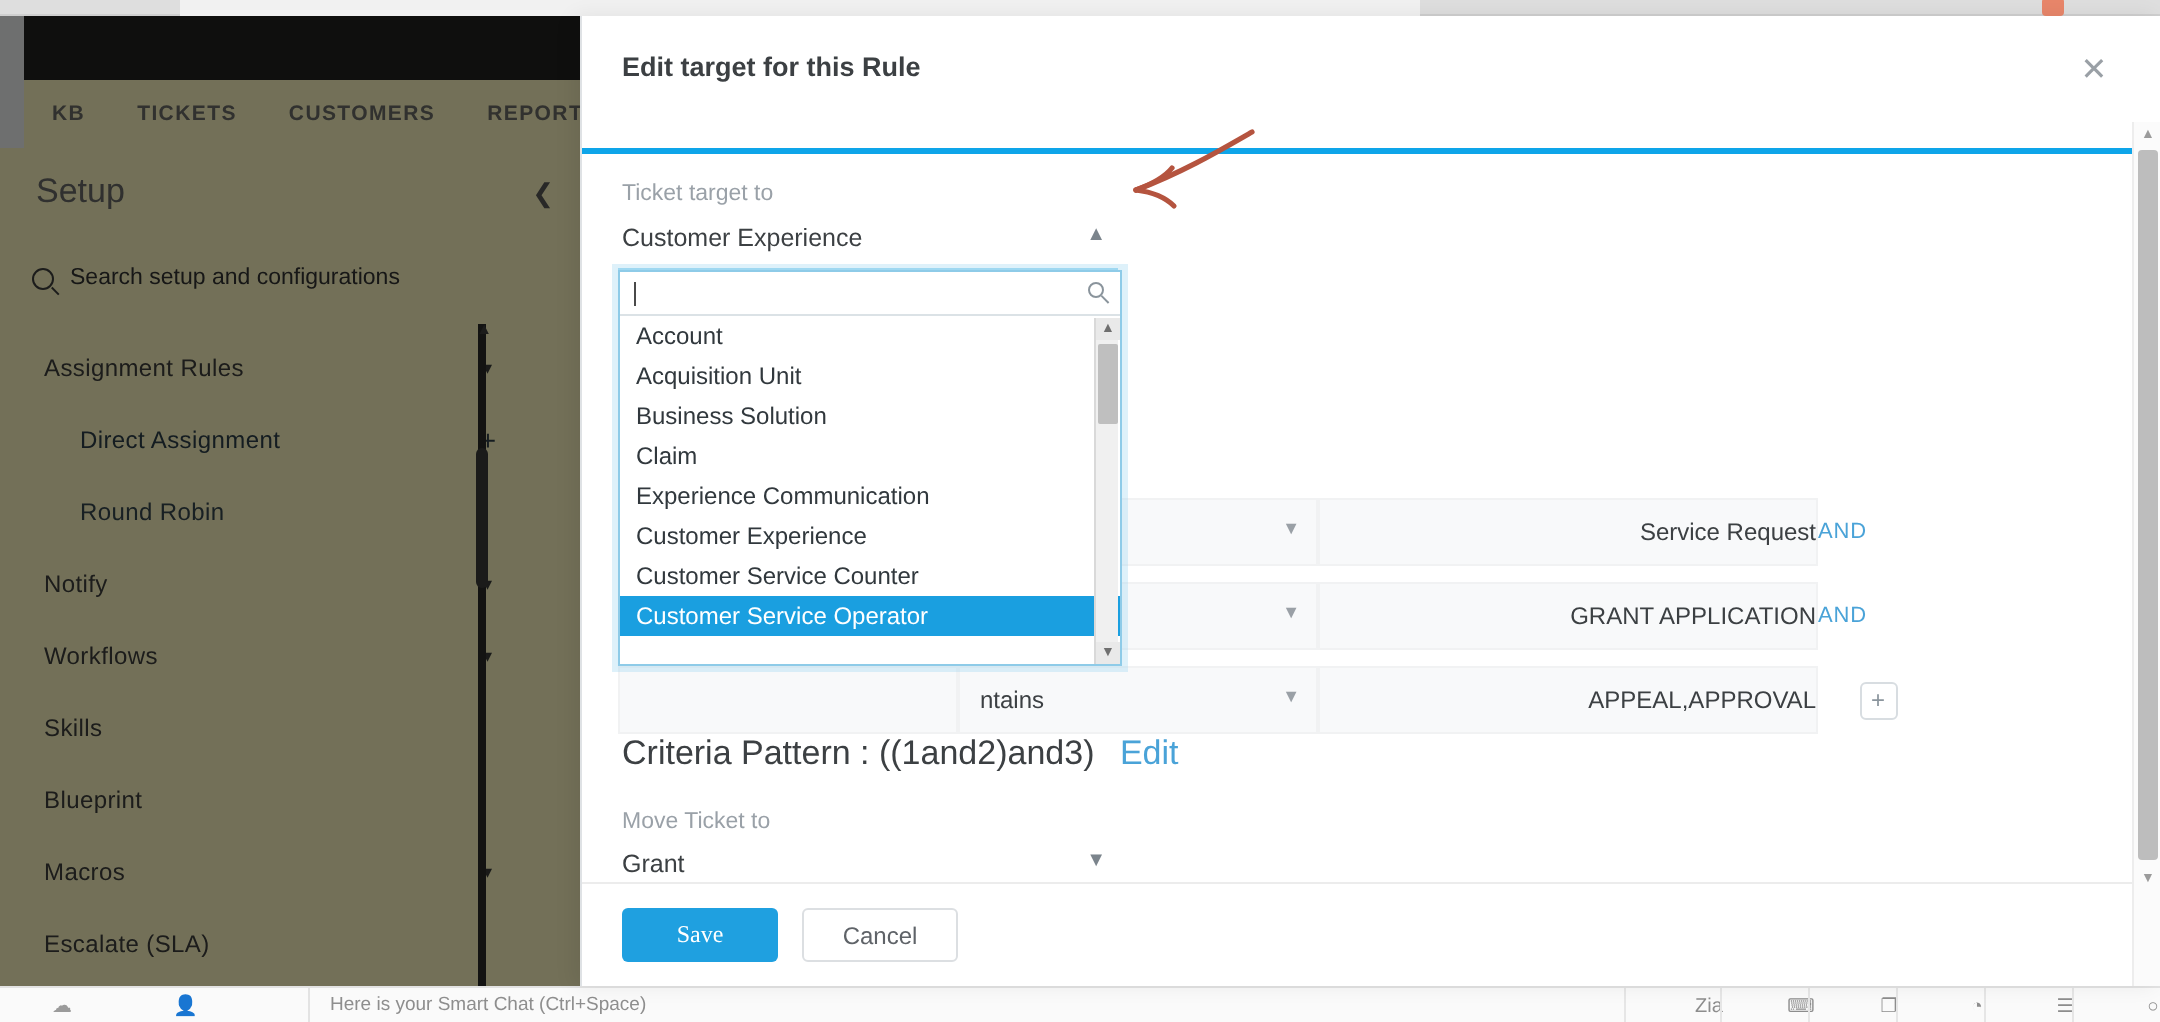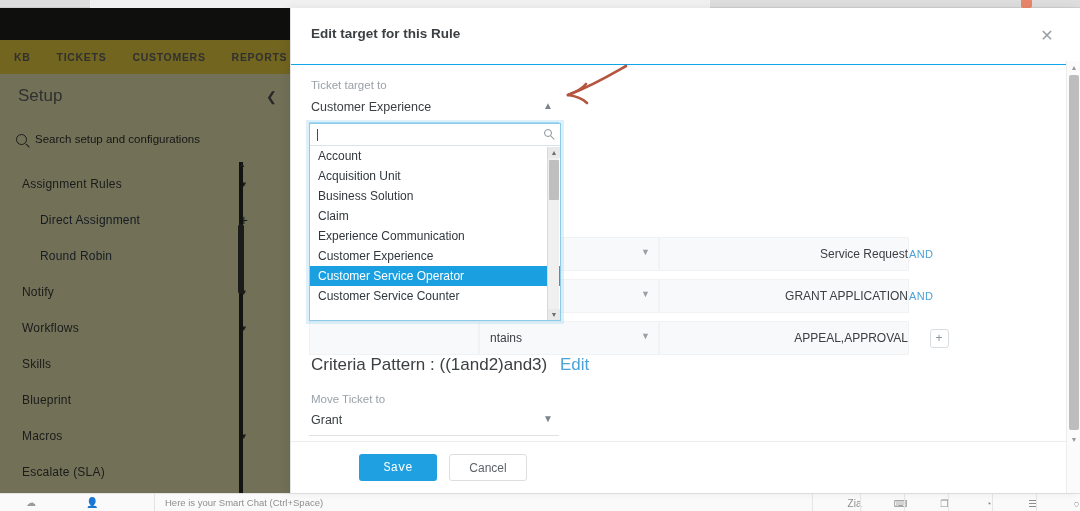--- a/index.html
+++ b/index.html
@@ -20,22 +20,22 @@
   }
   .browser-strip .tabline {
     position:absolute; left: 90px; top:0; width: 620px; height: 8px; background:#f1f1f1;
   }
   .browser-dot {
     position:absolute; right: 48px; top: -1px; width: 11px; height: 9px;
     background: #e8866a; border-radius: 2px;
   }
 
   .topnav {
-    position: absolute; top: 8px; left: 0; width: 292px; height: 66px;
-    background: #fde047;
+    position: absolute; top: 8px; left: 12px; width: 292px; height: 66px;
+    background: #fef9c3;
   }
   .topnav .nav-upper { height: 32px; background: #22221f; }
   .topnav .nav-items {
     height: 34px; display: flex; align-items: center; gap: 26px;
     padding-left: 14px;
   }
   .topnav .nav-items span {
     color: #6d6d68; font-size: 10.5px; letter-spacing: .7px; font-weight: 600;
   }
 
@@ -118,21 +118,21 @@
     background: rgba(0,0,0,0.55); pointer-events: none;
   }
 
   
   .modal {
     position: absolute; top: 8px; left: 290px; width: 790px; height: 485px;
     background: #ffffff; border-left: 1px solid #dfe2e5;
     box-shadow: -3px 0 10px rgba(0,0,0,0.07);
   }
   .modal-header {
-    position: relative; height: 57px; border-bottom: 1px solid #0ea5e9;
+    position: relative; height: 69px; border-bottom: 3px solid #0ea5e9;
   }
   .modal-title {
     position: absolute; left: 20px; top: 18px;
     font-size: 13.5px; color: #3c4043; font-weight: 600;
   }
   .modal-close {
     position: absolute; right: 22px; top: 16px;
     width: 22px; height: 22px; display:flex; align-items:center; justify-content:center;
     font-size: 16px; color: #9aa0a6; font-weight: 300;
   }
@@ -243,22 +243,21 @@
   .pattern .edit { color: #4aa3d8; margin-left: 8px; }
 
   .modal-footer {
     position: absolute; bottom: 0; left: 0; width: 790px; height: 52px;
     border-top: 1px solid #ececec; background: #fff;
     display: flex; align-items: center; padding-left: 20px; gap: 12px;
   }
   .btn-save {
     width: 78px; height: 27px; background: #1fa0e0; color: #fff;
     border: none; border-radius: 3px; font-size: 12px;
-    font-family: Liberation Mono, monospace;
-    margin-left: 48px;
+    font-family: Liberation Serif, serif;
   }
   .btn-cancel {
     width: 78px; height: 27px; background: #fff; color: #5f6368;
     border: 1px solid #dcdfe2; border-radius: 3px; font-size: 12px;
     font-family: "Liberation Sans", sans-serif;
   }
 
   
   .modal-scroll {
     position: absolute; right: 0; top: 53px; width: 14px; height: 432px;
@@ -391,22 +390,22 @@
           <span class="caret-text"></span>
           <span class="mag2"></span>
         </div>
         <div class="combo-list">
           <div class="combo-item">Account</div>
           <div class="combo-item">Acquisition Unit</div>
           <div class="combo-item">Business Solution</div>
           <div class="combo-item">Claim</div>
           <div class="combo-item">Experience Communication</div>
           <div class="combo-item">Customer Experience</div>
+          <div class="combo-item">Customer Service Counter</div>
           <div class="combo-item sel">Customer Service Operator</div>
-          <div class="combo-item">Customer Service Counter</div>
         </div>
         <div class="combo-scroll">
           <div class="up">▲</div>
           <div class="thumb"></div>
           <div class="dn">▼</div>
         </div>
       </div>
 
       <div class="criteria">
         <div class="crit-row">

